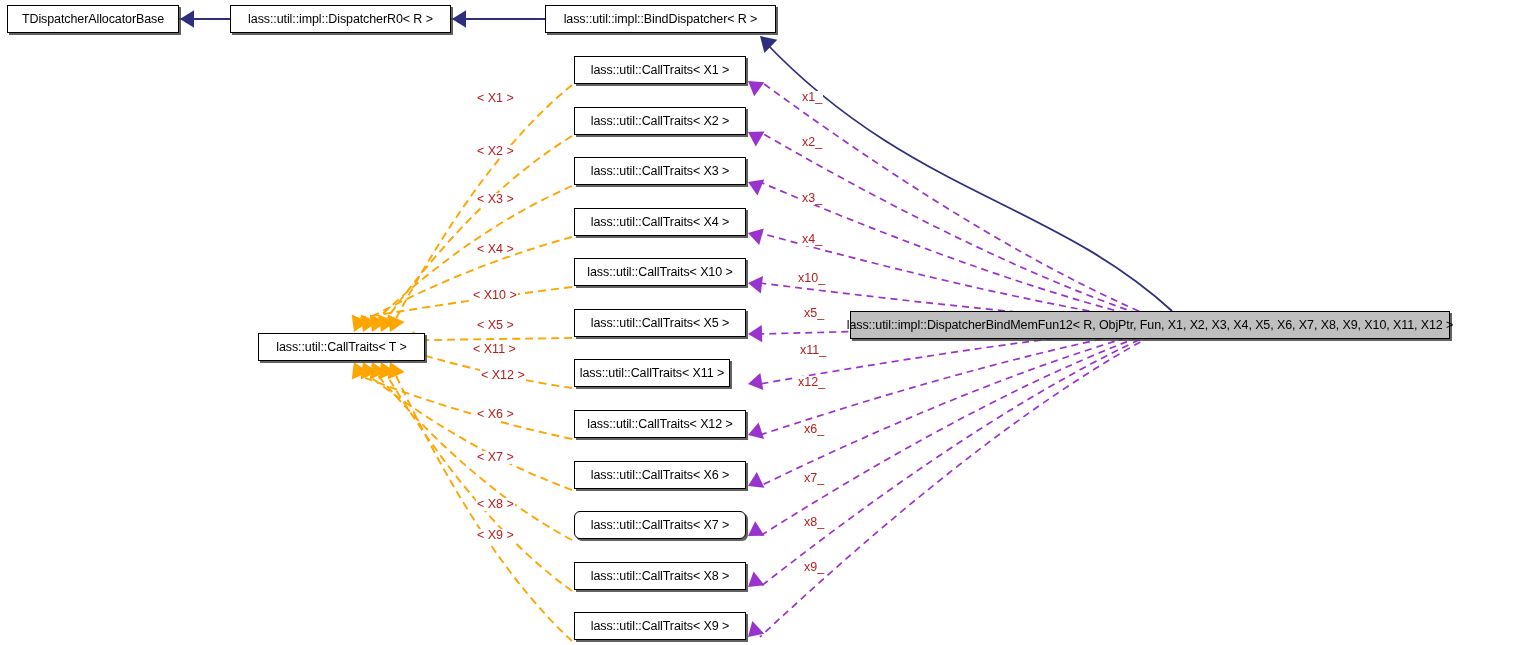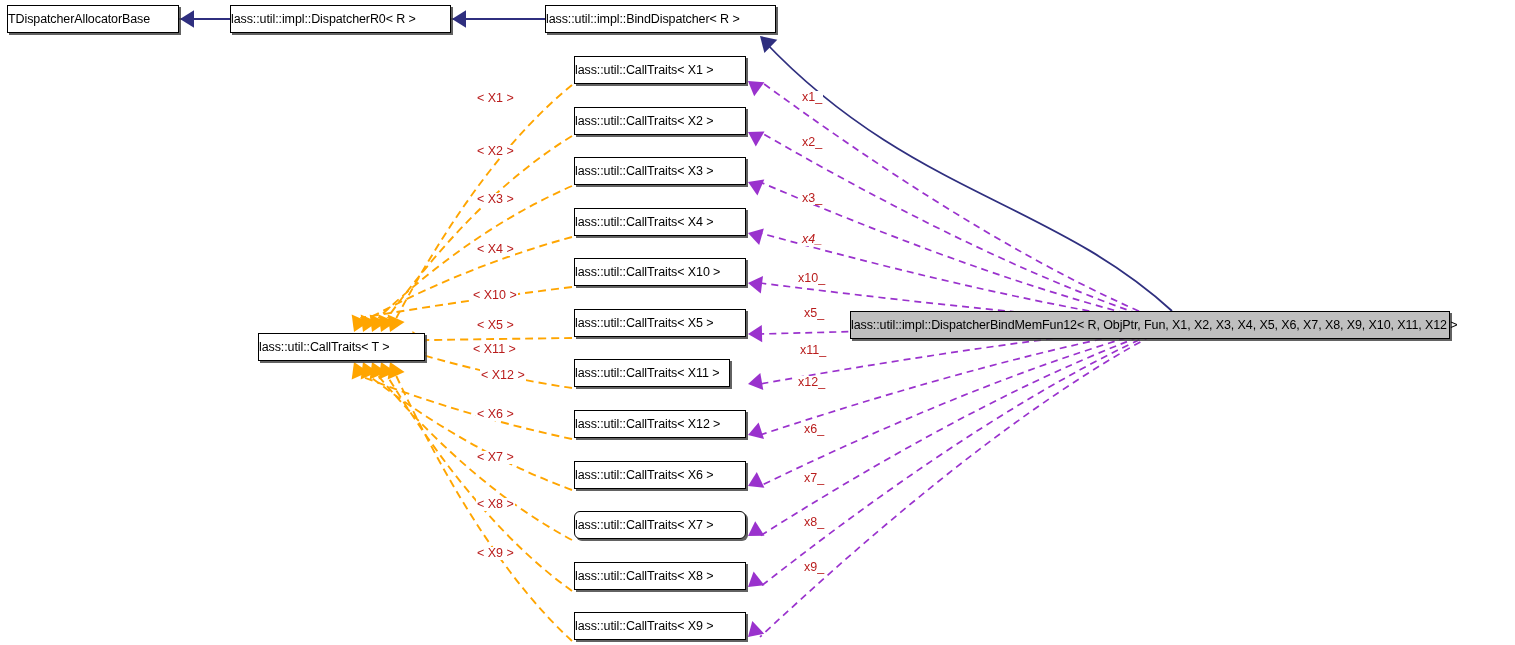--- a/index.html
+++ b/index.html
@@ -28,21 +28,21 @@
   .node {
     position: absolute;
     box-sizing: border-box;
     border: 1px solid #000000;
     background: #ffffff;
     color: #000000;
     font-size: 12.5px;
     line-height: 1;
     display: flex;
     align-items: center;
-    justify-content: flex-start;
+    justify-content: center;
     white-space: nowrap;
     box-shadow: 2px 2px 0 rgba(70,70,70,0.85);
     letter-spacing: -0.1px;
   }
   .node.highlight {
     background: #bfbfbf;
   }
   .edge-label {
     position: absolute;
     font-size: 12.5px;
@@ -170,21 +170,21 @@
         <span>lass::util::CallTraits&lt; X8 &gt;</span>
       </div>
       <div class="node" style="left: 574px; top: 612px; width: 172px; height: 28px;">
         <span>lass::util::CallTraits&lt; X9 &gt;</span>
       </div>
     </div>
   <div id="usage-label-container">
       <div class="edge-label" style="left: 801px; top: 91px;">x1_</div>
       <div class="edge-label" style="left: 801px; top: 136px;">x2_</div>
       <div class="edge-label" style="left: 801px; top: 192px;">x3_</div>
-      <div class="edge-label" style="left: 801px; top: 233px; font-style: italic;">x4_</div>
+      <div class="edge-label" style="left: 801px; top: 233px;">x4_</div>
       <div class="edge-label" style="left: 797px; top: 272px;">x10_</div>
       <div class="edge-label" style="left: 803px; top: 307px;">x5_</div>
       <div class="edge-label" style="left: 799px; top: 344px;">x11_</div>
       <div class="edge-label" style="left: 797px; top: 376px;">x12_</div>
       <div class="edge-label" style="left: 803px; top: 423px;">x6_</div>
       <div class="edge-label" style="left: 803px; top: 472px;">x7_</div>
       <div class="edge-label" style="left: 803px; top: 516px;">x8_</div>
       <div class="edge-label" style="left: 803px; top: 561px;">x9_</div>
     </div>
   <div id="template-label-container">
@@ -192,16 +192,16 @@
       <div class="edge-label" style="left: 476px; top: 145px;">&lt; X2 &gt;</div>
       <div class="edge-label" style="left: 476px; top: 193px;">&lt; X3 &gt;</div>
       <div class="edge-label" style="left: 476px; top: 243px;">&lt; X4 &gt;</div>
       <div class="edge-label" style="left: 472px; top: 289px;">&lt; X10 &gt;</div>
       <div class="edge-label" style="left: 476px; top: 319px;">&lt; X5 &gt;</div>
       <div class="edge-label" style="left: 472px; top: 343px;">&lt; X11 &gt;</div>
       <div class="edge-label" style="left: 480px; top: 369px;">&lt; X12 &gt;</div>
       <div class="edge-label" style="left: 476px; top: 408px;">&lt; X6 &gt;</div>
       <div class="edge-label" style="left: 476px; top: 451px;">&lt; X7 &gt;</div>
       <div class="edge-label" style="left: 476px; top: 498px;">&lt; X8 &gt;</div>
-      <div class="edge-label" style="left: 476px; top: 547px;">&lt; X9 &gt;</div>
+      <div class="edge-label" style="left: 476px; top: 529px;">&lt; X9 &gt;</div>
     </div>
 
 </div>
 
 </body></html>

